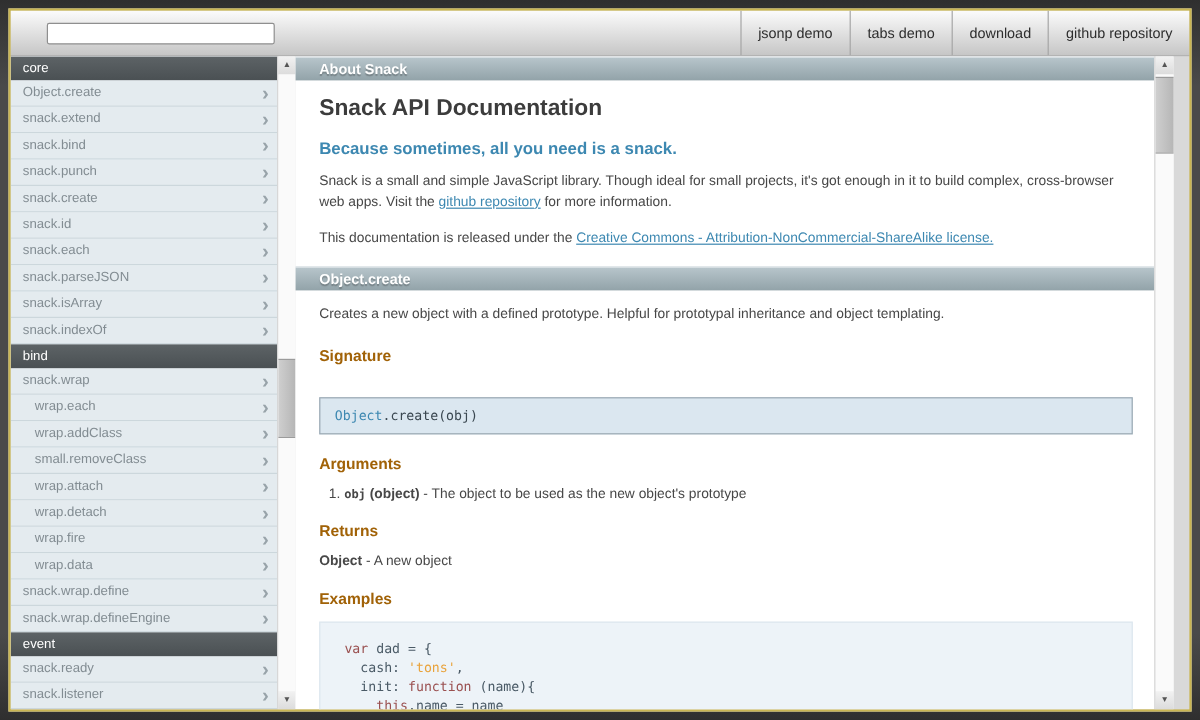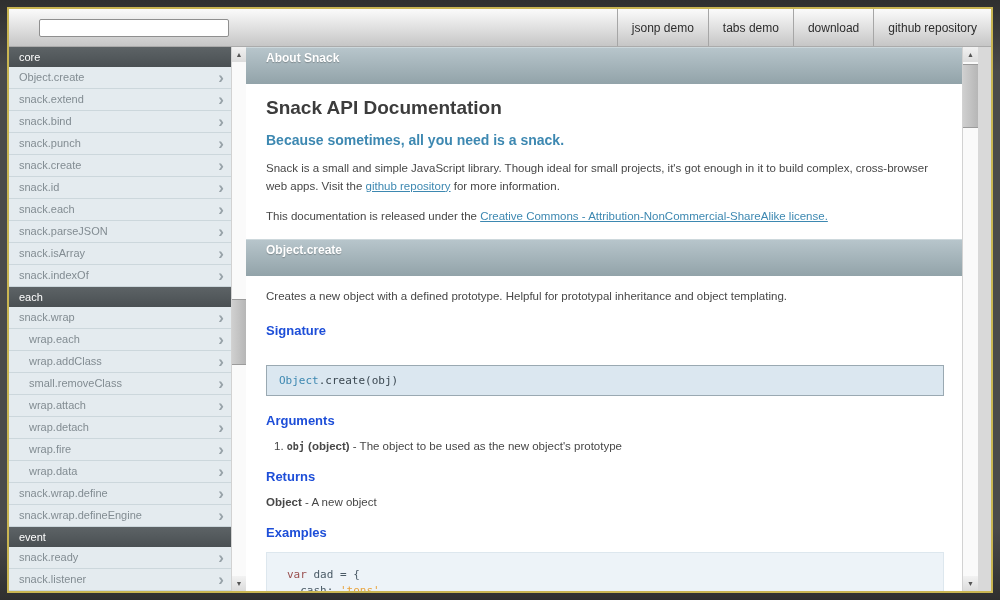--- a/index.html
+++ b/index.html
@@ -41,29 +41,29 @@
   .scroll-btn { height:15px; flex:0 0 15px; background:linear-gradient(#f2f2f2,#dcdcdc);
     color:#555; font-size:7px; display:flex; align-items:center; justify-content:center;
     cursor:pointer; }
   .scroll-track { flex:1; position:relative; background:#fafafa; }
   .scroll-thumb { position:absolute; left:0; width:100%;
     background:linear-gradient(90deg,#cfcfcf,#b6b6b6); border:1px solid #9b9b9b;
     border-left:none; border-right:none; cursor:pointer; }
 
   
   .main { flex:1; background:#fff; overflow:hidden; min-width:0; }
-  .section-bar { height:37px; line-height:20px; padding-left:20px; font-size:12px;
+  .section-bar { height:20px; line-height:20px; padding-left:20px; font-size:12px;
     font-weight:bold; color:#fff; text-shadow:0 1px 1px rgba(0,0,0,0.25);
     background:linear-gradient(#b7c5cb,#92a3a9); border-top:1px solid #cdd8dc; }
   .content { padding:0 18px 14px 20px; }
   h1.doc-title { font-size:19px; color:#3c3c3c; margin-top:13px; }
   .tagline { font-size:14px; font-weight:bold; color:#3d88b1; margin-top:13px; }
   p.body-text { font-size:11.5px; color:#474747; line-height:1.55; margin-top:12px; }
   a.link { color:#3d88b1; text-decoration:underline; cursor:pointer; }
-  h3.sub-head { font-size:13px; font-weight:bold; color:#1d4ed8; margin-top:17px; }
+  h3.sub-head { font-size:13px; font-weight:bold; color:#a16207; margin-top:17px; }
   .sig-box { margin-top:27px; background:#dbe7f0; border:1px solid #9aa9b2;
     padding:8px 12px; font-family:"DejaVu Sans Mono", monospace; font-size:11px;
     color:#3a4750; }
   .arg-line, .ret-line { font-size:11.5px; color:#474747; margin-top:12px; padding-left:8px; }
   .ret-line { padding-left:0; }
   .mono { font-family:"DejaVu Sans Mono", monospace; font-size:10px;font-weight:bold; }
   .bold { font-weight:bold; }
   .code { margin-top:12px; background:#edf3f8; border:1px solid #dde7ee;
     padding:14px 0 0 20px; font-family:"DejaVu Sans Mono", monospace; font-size:11px;
     line-height:16px; min-height:400px; color:#4a5a66; }
@@ -127,21 +127,21 @@
             <span class="sb-chevron">›</span>
           </div>
           <div class="sb-item">
             <span class="sb-label">snack.isArray</span>
             <span class="sb-chevron">›</span>
           </div>
           <div class="sb-item">
             <span class="sb-label">snack.indexOf</span>
             <span class="sb-chevron">›</span>
           </div>
-          <div class="sb-header">each</div>
+          <div class="sb-header">bind</div>
           <div class="sb-item">
             <span class="sb-label">snack.wrap</span>
             <span class="sb-chevron">›</span>
           </div>
           <div class="sb-item indent">
             <span class="sb-label">wrap.each</span>
             <span class="sb-chevron">›</span>
           </div>
           <div class="sb-item indent">
             <span class="sb-label">wrap.addClass</span>

